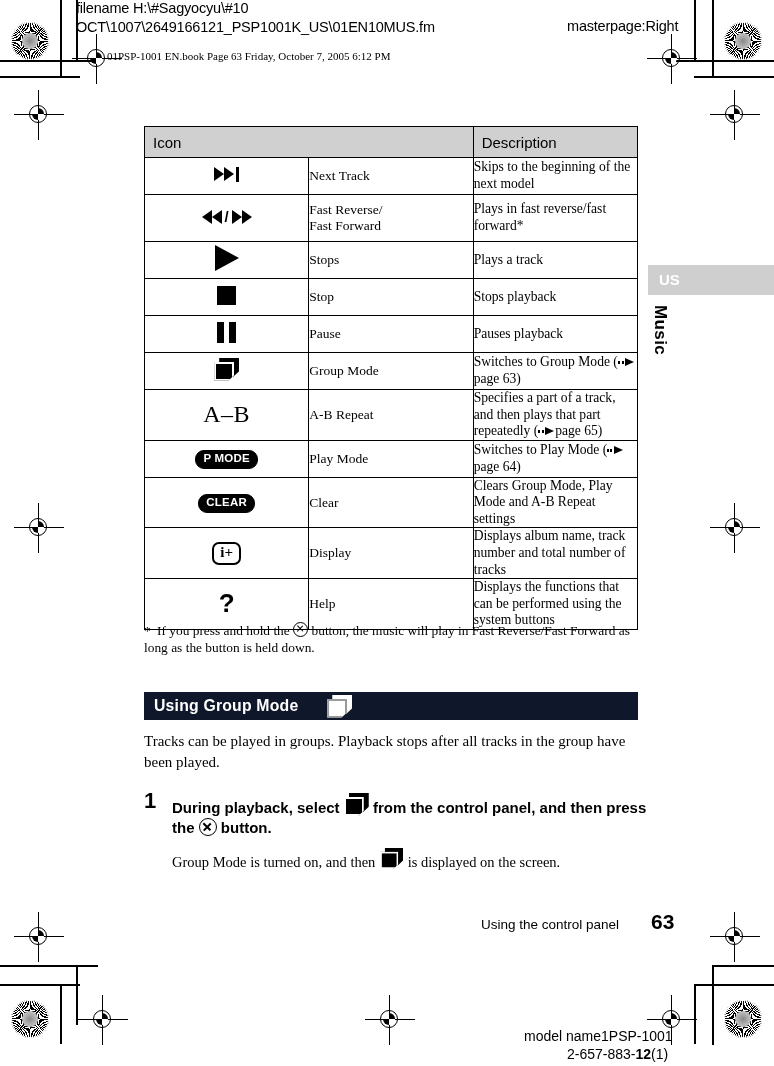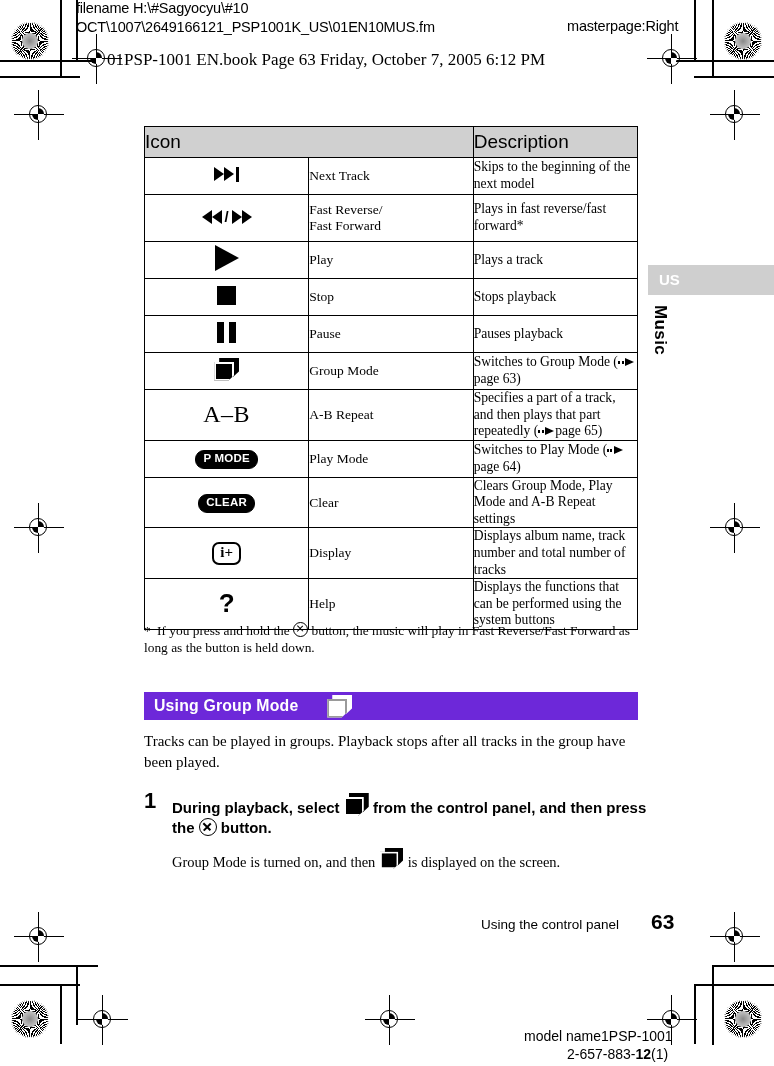--- a/index.html
+++ b/index.html
@@ -25,43 +25,44 @@
      background:
        repeating-conic-gradient(#000 0deg 3deg,#fff 3deg 6deg);
      box-shadow:inset 0 0 0 1px #fff;}
   .starmark::after{content:"";position:absolute;left:11px;top:11px;width:16px;height:16px;border-radius:50%;
      background:radial-gradient(circle,#888 0%,#bbb 60%,#999 100%);}
 
   .cropline{position:absolute;background:#000;}
 
   
   .hdr-text{font-family:"Liberation Sans", sans-serif;font-size:14.5px;color:#000;letter-spacing:-0.2px;}
-  .bookline{font-family:"Liberation Serif", serif;font-size:17px;color:#000;}
+  .bookline{font-family:"Liberation Serif", serif;font-size:11px;color:#000;}
 
   
   #content{position:absolute;left:0;top:0;width:774px;height:1066px;}
 
   
   table.icontable{
     position:absolute;left:144px;top:126px;width:494px;
     border-collapse:collapse;
     table-layout:fixed;
   }
   table.icontable td, table.icontable th{
     border:1px solid #000;
     padding:0;
     vertical-align:middle;
   }
   table.icontable th{
     background:#d0d0d0;
     font-family:"Liberation Sans", sans-serif;
     font-weight:normal;
-    font-size:19px;
+    font-size:15px;
     text-align:left;
     height:30px;
+    padding-left:8px;
   }
   td.iconcell{width:84px;text-align:center;}
   td.namecell{width:113px;font-size:13.5px;padding-left:6px;}
   td.desccell{font-size:13.6px;padding:3px 7px;line-height:1.22;}
 
   .rowh1{height:37px;margin-top:16px;}
   .rowh2{height:47px;}
 
   
   .gly{display:inline-block;vertical-align:middle;}
@@ -112,21 +113,21 @@
   .xbtn::after{transform:rotate(-45deg);}
   .xbtn.lg{width:16px;height:16px;vertical-align:-3px;}
   .xbtn.lg::before,.xbtn.lg::after{left:2.4px;top:6.8px;width:10.4px;height:1.5px;}
 
   
   .footnote{position:absolute;left:144px;top:622px;width:500px;font-size:13.4px;line-height:1.28;}
   .footnote .star{position:absolute;left:0;top:0;}
   .footnote .body{margin-left:13px;}
 
   
-  .secbar{position:absolute;left:144px;top:692px;width:494px;height:28px;background:#6d28d9;
+  .secbar{position:absolute;left:144px;top:692px;width:494px;height:28px;background:#0f172a;
      display:flex;align-items:center;}
   .secbar .t{font-family:"Liberation Sans", sans-serif;font-weight:bold;font-size:17px;color:#fff;
      margin-left:10px;letter-spacing:0.2px;transform:scaleX(0.93);transform-origin:left center;}
   .secbar .gi{margin-left:18px;}
 
   .para{position:absolute;font-size:15px;line-height:1.42;}
   #intro{left:144px;top:731px;width:506px;}
 
   .step{position:absolute;left:144px;top:790px;width:506px;}
   .step .num{position:absolute;left:0;top:-2px;font-family:"Liberation Sans", sans-serif;
@@ -290,21 +291,21 @@
         </td>
         <td class="namecell">
           <span>Fast Reverse/</span><br>
           <span>Fast Forward</span>
         </td>
         <td class="desccell">Plays in fast reverse/fast forward*</td>
       </tr>
 
       <tr class="rowh1">
         <td class="iconcell"><span class="playbig"></span></td>
-        <td class="namecell">Play</td>
+        <td class="namecell">Stops</td>
         <td class="desccell">Plays a track</td>
       </tr>
 
       <tr class="rowh1">
         <td class="iconcell"><span class="stopsq"></span></td>
         <td class="namecell">Stop</td>
         <td class="desccell">Stops playback</td>
       </tr>
 
       <tr class="rowh1">

